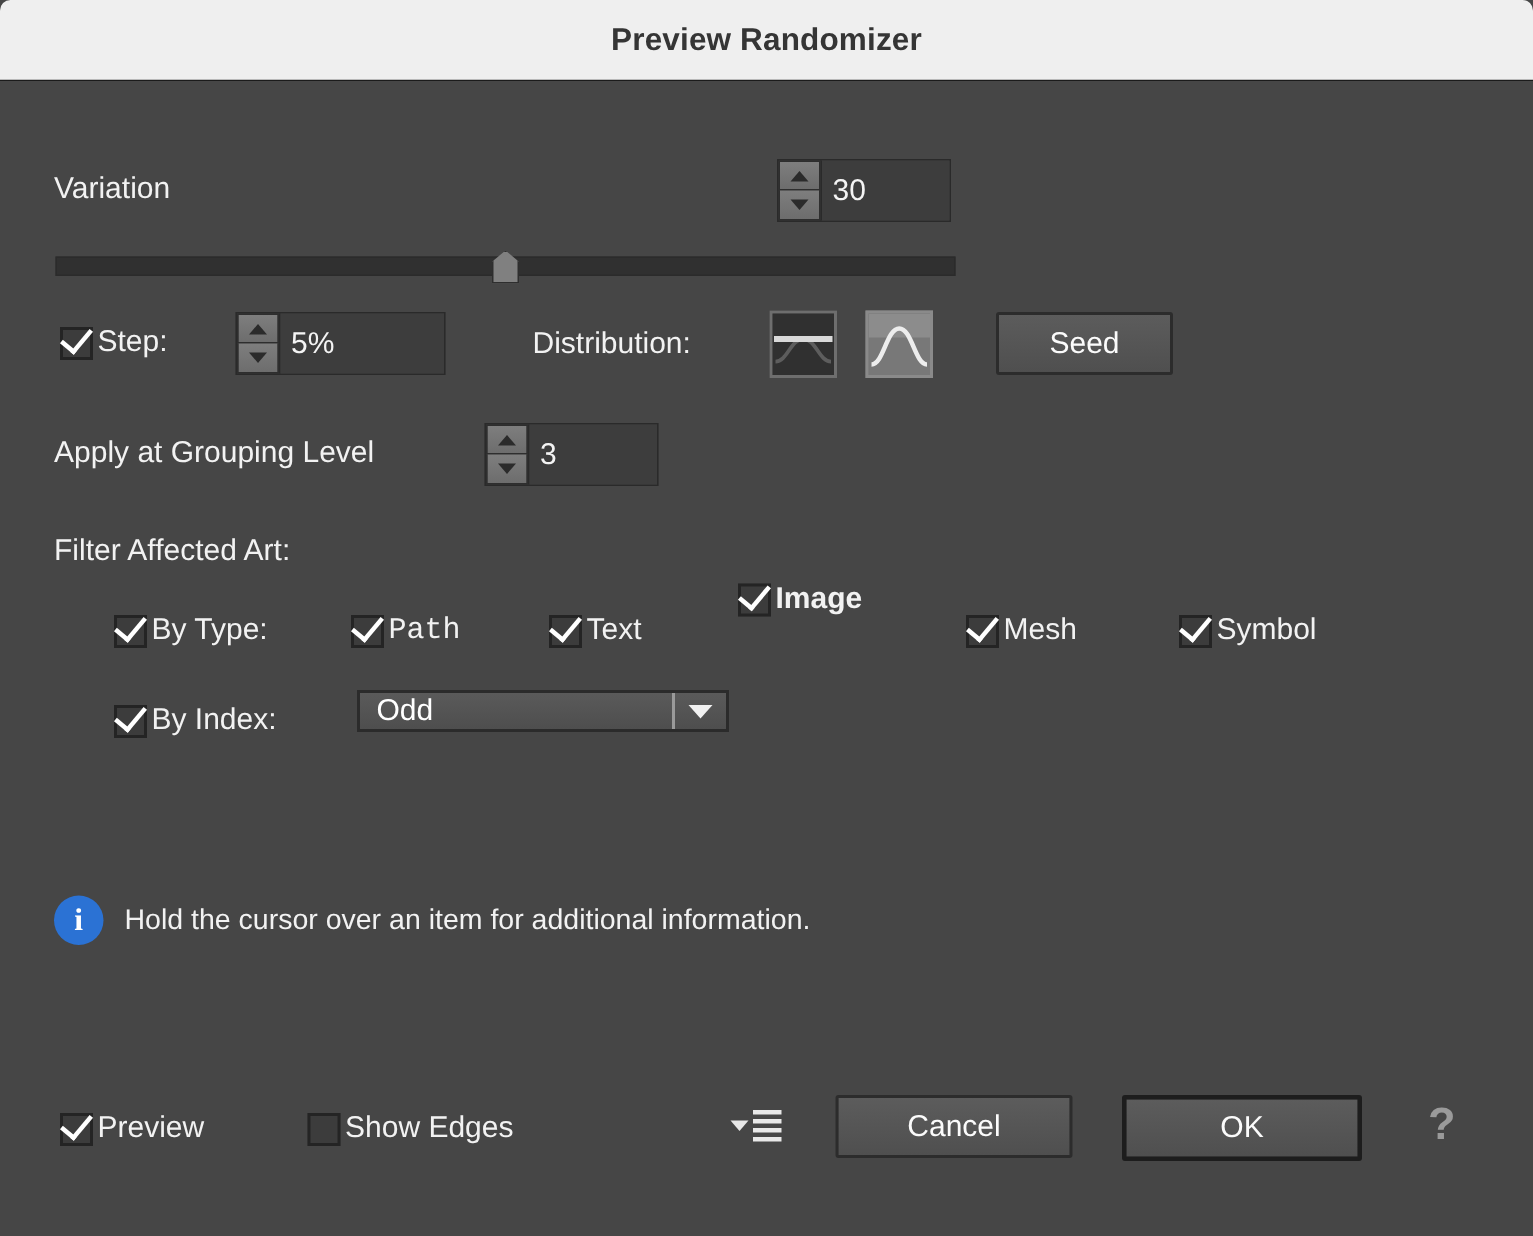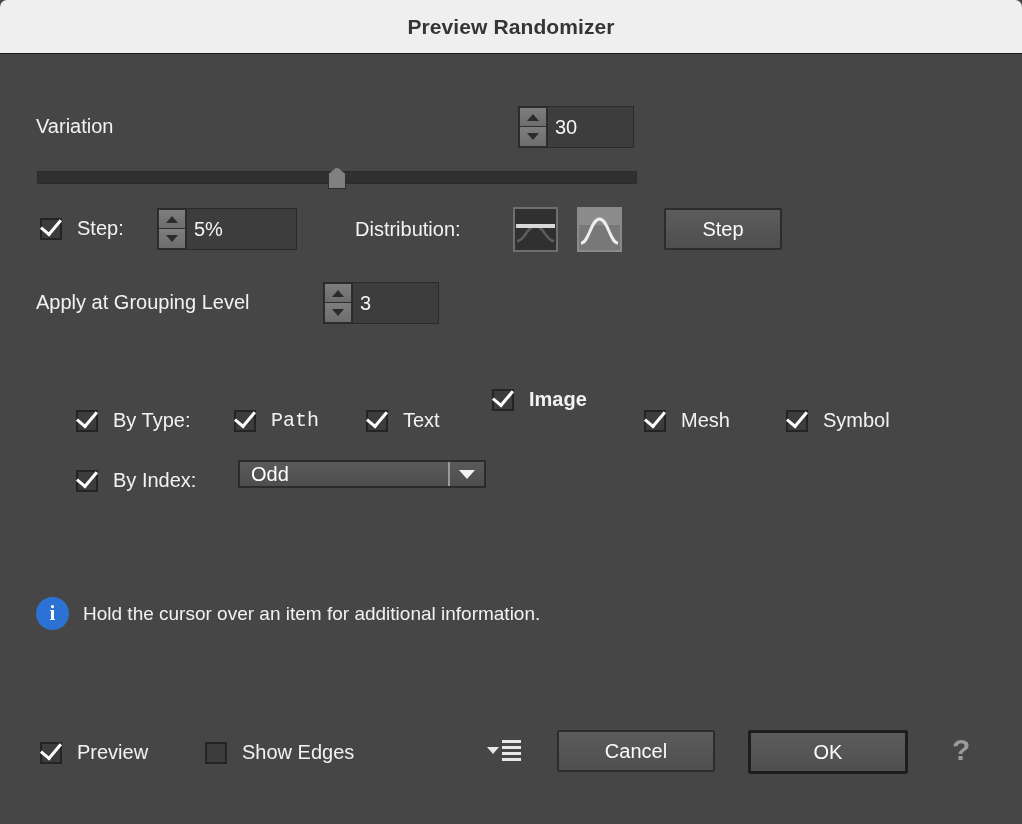--- a/index.html
+++ b/index.html
@@ -143,21 +143,21 @@
     top: -5px;
     width: 9px;
     height: 17px;
     border: solid #ffffff;
     border-width: 0 3px 3px 0;
     transform: rotate(40deg);
   }
   .cb-row {
     display: inline-flex;
     align-items: center;
-    gap: 15px;
+    gap: 3px;
   }
 
   
   .btn {
     background: linear-gradient(#5c5c5c, #4f4f4f);
     border: 2px solid #2c2c2c;
     box-sizing: border-box;
     display: flex;
     align-items: center;
     justify-content: center;
@@ -322,37 +322,38 @@
 
   <div class="abs dist selected" style="left:577px; top:207px;">
     <svg width="41" height="41" viewBox="0 0 41 41">
       <rect x="0" y="0" width="41" height="41" fill="#787878"></rect>
       <rect x="0" y="0" width="41" height="16" fill="#8c8c8c"></rect>
       <path d="M2 34 C10 34 12 10 20.5 10 C29 10 31 34 39 34" fill="none" stroke="#ededed" stroke-width="3"></path>
     </svg>
   </div>
 
   <div class="abs btn" style="left:664px; top:208px; width:118px; height:42px;">
-    <span>Step</span>
+    <span>Seed</span>
   </div>
 
   <div class="abs lbl" style="left:36px; top:291px;">Apply at Grouping Level</div>
 
   <div class="abs spin" style="left:323px; top:282px; width:116px;">
     <div class="spin-btns">
       <div class="spin-btn">
         <span class="tri-up"></span>
       </div>
       <div class="spin-btn">
         <span class="tri-dn"></span>
       </div>
     </div>
     <div class="spin-val">3</div>
   </div>
 
+  <div class="abs lbl" style="left:36px; top:356px;">Filter Affected Art:</div>
 
   <div class="abs cb-row" style="left:76px; top:409px;">
     <span class="cb on"></span>
     <span class="lbl">By Type:</span>
   </div>
 
   <div class="abs cb-row" style="left:234px; top:409px;font-family:Liberation Mono, monospace;">
     <span class="cb on"></span>
     <span class="lbl">Path</span>
   </div>

